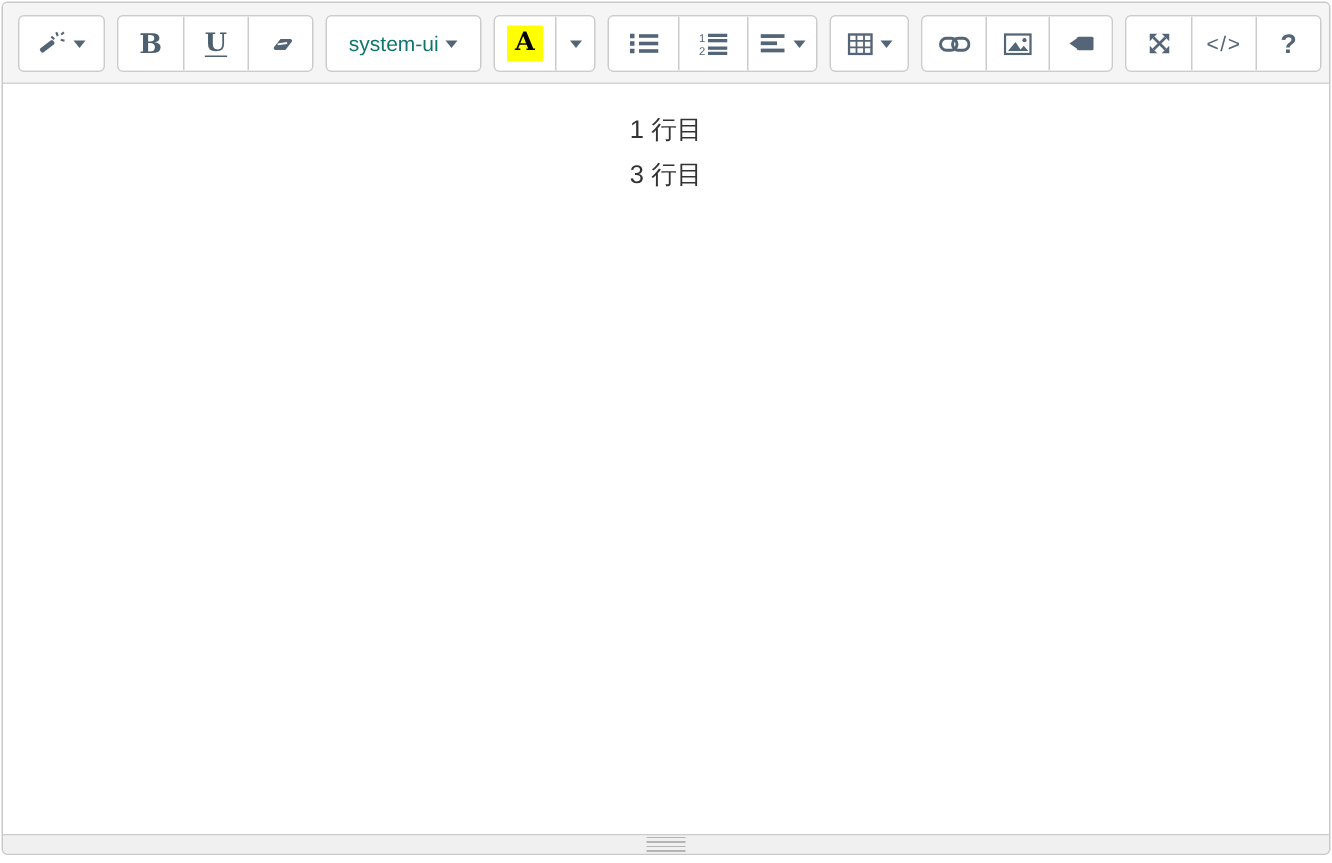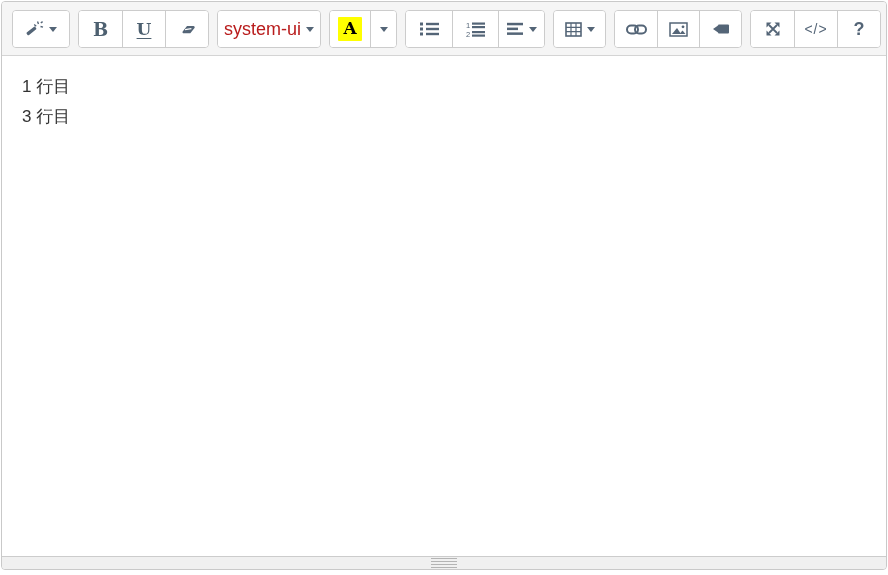--- a/index.html
+++ b/index.html
@@ -39,32 +39,32 @@
     border-left:4px solid transparent; border-right:4px solid transparent;
     border-top:5px solid #546577;
   }
   .serif { font-family:"DejaVu Serif", serif; font-weight:bold; }
   .glyph-b { font-size:18px; color:#4d6070; }
   .glyph-u { font-size:17px; color:#4d6070; text-decoration:underline; text-underline-offset:3px; }
   .glyph-a {
     font-size:17px; line-height:1; color:#000; background:#ffff00;
     padding:3px 5px 4px 5px; border-radius:1px;
   }
-  .fontname-label { font-size:18px; color:#b91c1c; }
+  .fontname-label { font-size:14px; color:#0f766e; }
   .glyph-code { font-size:14px; color:#546577; letter-spacing:1px; }
   .glyph-help { font-size:18px; font-weight:bold; color:#546577; }
 
   svg { display:block; }
   .ic { stroke:#546577; fill:none; }
   .icf { fill:#546577; stroke:none; }
 
   
   .note-editable {
     flex:1 1 auto; background:#fff; padding:16px 20px;
-    font-size:17px; color:#333; overflow:auto; outline:none; cursor:text;
+    font-size:17px; color:#333; overflow:auto; outline:none; cursor:text;text-align:center;
   }
   .note-editable p { margin:0; line-height:30px; }
 
   
   .note-statusbar {
     flex:0 0 auto; height:13px; background:#f0f0f0;
     border-top:1px solid #ccc; border-radius:0 0 3px 3px;
     display:flex; align-items:center; justify-content:center;
   }
   .note-resizebar {

